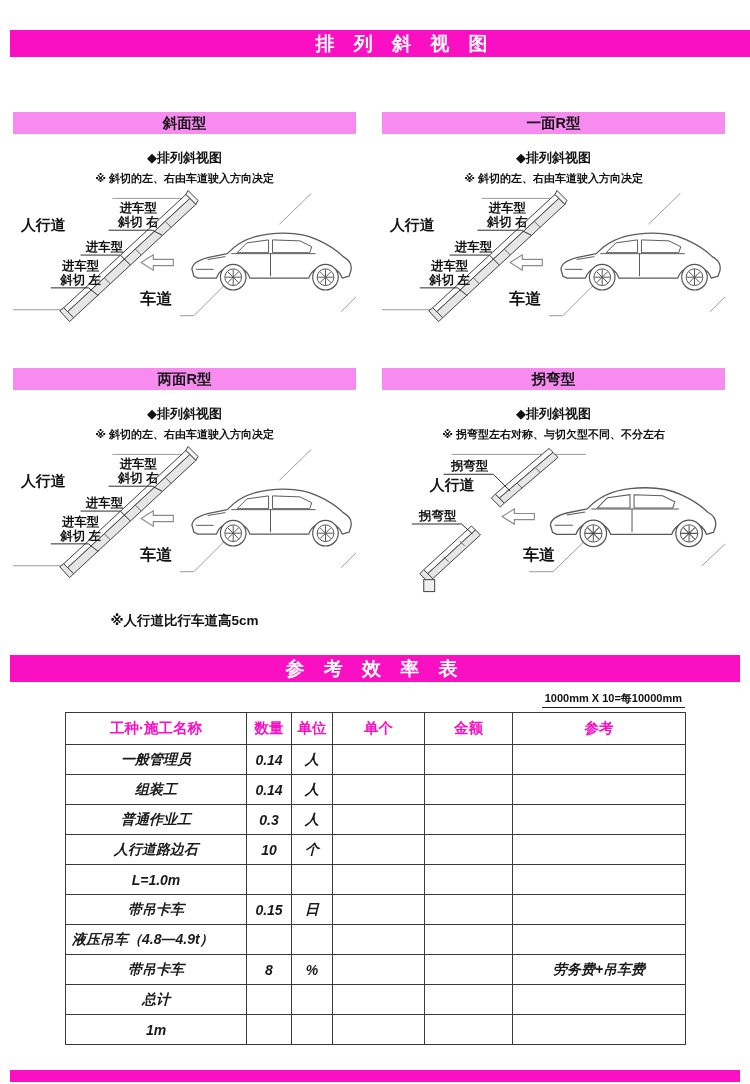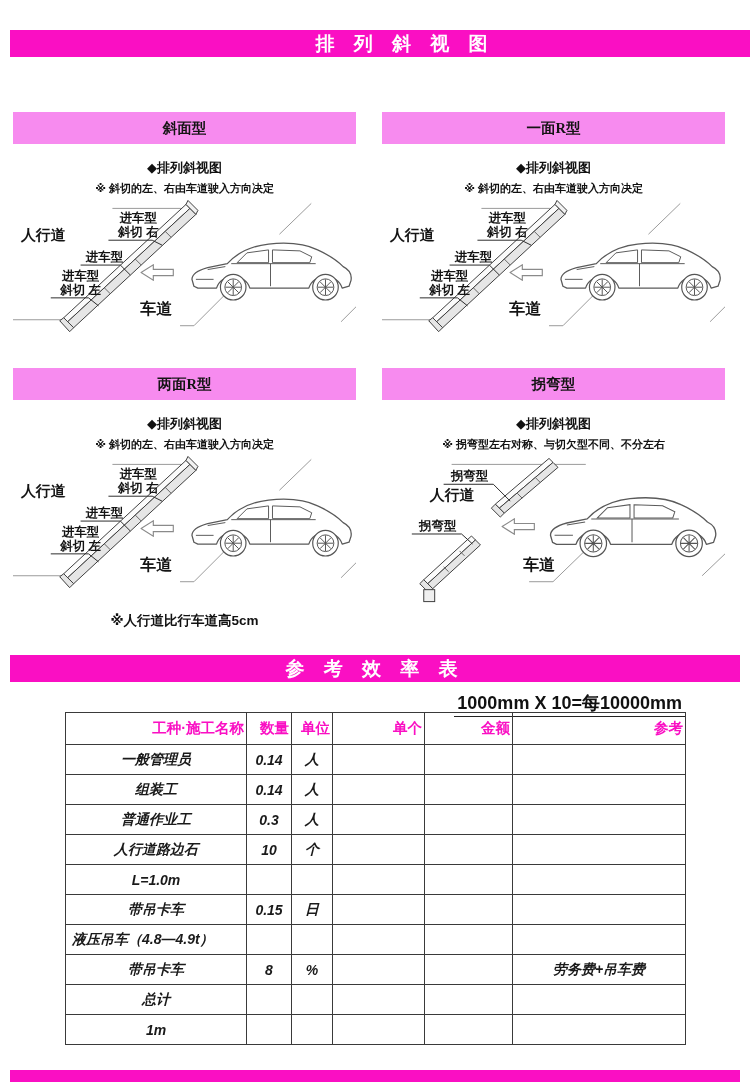--- a/index.html
+++ b/index.html
@@ -16,40 +16,40 @@
           display:flex;align-items:center;justify-content:center;}
   #banner-top{top:30px;padding-left:30px;}
   #banner-table{top:655px;justify-content:center;}
   #footer-bar{position:absolute;left:10px;top:1070px;width:730px;height:12px;background:var(--magenta);}
 
   .panel{position:absolute;width:343px;}
   .panel.col-left{left:13px;}
   .panel.col-right{left:382px;}
   .panel.row-1{top:112px;}
   .panel.row-2{top:368px;}
-  .panel-header{height:32px;background:var(--light-pink);color:#141414;font-weight:700;
-                font-size:14.5px;display:flex;align-items:center;justify-content:center;font-family:Liberation Serif, serif;}
+  .panel-header{height:22px;background:var(--light-pink);color:#141414;font-weight:700;
+                font-size:14.5px;display:flex;align-items:center;justify-content:center;}
   .panel-bullet{margin-top:15px;text-align:center;font-weight:700;font-size:13px;}
   .panel-note{margin-top:4px;text-align:center;font-weight:700;font-size:11px;}
   .panel-svg{display:block;margin-top:4px;}
 
   .footnote{position:absolute;top:612px;width:345px;text-align:center;
             font-weight:700;font-size:13.5px;}
   #footnote-left{left:12px;}
   #footnote-right{left:393px;}
 
   #unit-note{position:absolute;top:691px;left:65px;width:620px;text-align:right;
-             font-weight:700;font-size:18px;}
+             font-weight:700;font-size:11px;}
   #unit-note span{display:inline-block;border-bottom:1.5px solid #222;padding:0 3px 1px 3px;}
 
   #ref-table{position:absolute;top:712px;left:65px;width:620px;border-collapse:collapse;
              table-layout:fixed;}
   #ref-table th,#ref-table td{border:1px solid var(--border);font-size:14px;
              text-align:center;vertical-align:middle;padding:0 2px;overflow:hidden;white-space:nowrap;}
-  #ref-table th{height:31px;color:var(--magenta);font-weight:700;font-size:14.5px;text-align:right;}
+  #ref-table th{height:31px;color:var(--magenta);font-weight:700;font-size:14.5px;}
   #ref-table td{height:29px;font-weight:700;color:#1a1a1a;font-style:italic;}
   #ref-table td.align-left{text-align:left;padding-left:6px;}
 
   svg text{font-family:"Liberation Sans","DejaVu Sans",sans-serif;font-weight:700;fill:#141414;}
 </style>
 </head>
 <body>
 
 <svg width="0" height="0" style="position:absolute" aria-hidden="true">
   <defs>

